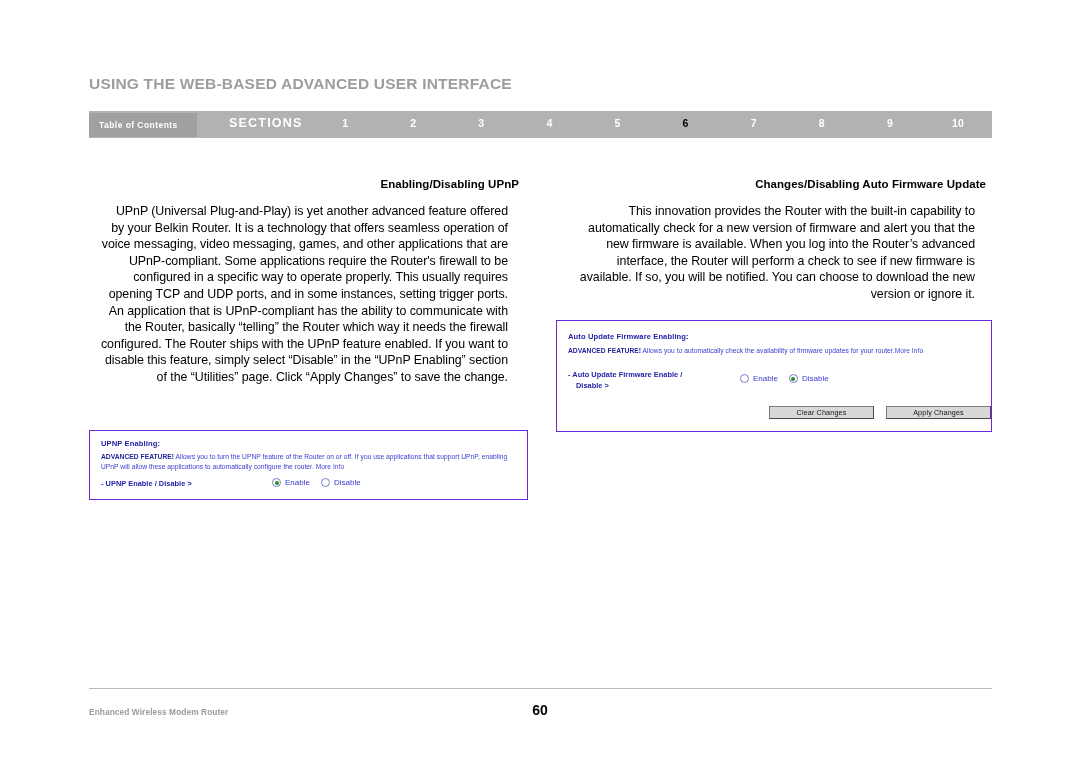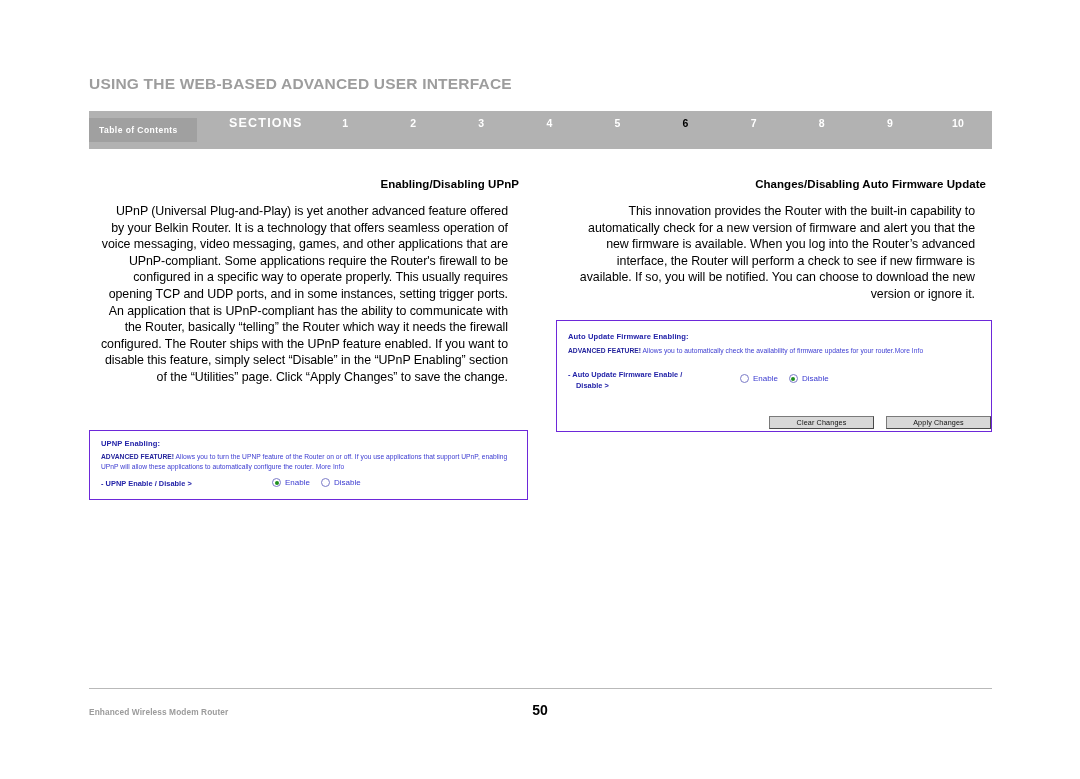--- a/index.html
+++ b/index.html
@@ -33,21 +33,21 @@
     letter-spacing: 0.2px;
     color: #9d9d9d;
     white-space: nowrap;
   }
 
   .navbar {
     position: absolute;
     left: 89px;
     top: 111px;
     width: 903px;
-    height: 38px;
+    height: 27px;
     background: #b2b2b2;
     display: flex;
     align-items: center;
   }
   .nav-toc {
     width: 108px;
     height: 24px;
     background: #a0a0a0;
     display: flex;
     align-items: center;
@@ -330,23 +330,23 @@
       <label class="radio-opt">
         <span class="radio-dot"></span>
         <span class="radio-text">Enable</span>
       </label>
       <label class="radio-opt">
         <span class="radio-dot on"></span>
         <span class="radio-text">Disable</span>
       </label>
     </div>
 
-    <div class="btn-row" style="left:196px; top:95px;padding-left:16px;">
+    <div class="btn-row" style="left:196px; top:85px;padding-left:16px;">
       <div class="shot-btn">Clear Changes</div>
       <div class="shot-btn">Apply Changes</div>
     </div>
   </div>
 
   <div class="footer-rule"></div>
   <div class="footer-text">Enhanced Wireless Modem Router</div>
-  <div class="footer-page">50</div>
+  <div class="footer-page">60</div>
 
 </div>
 
 </body></html>

